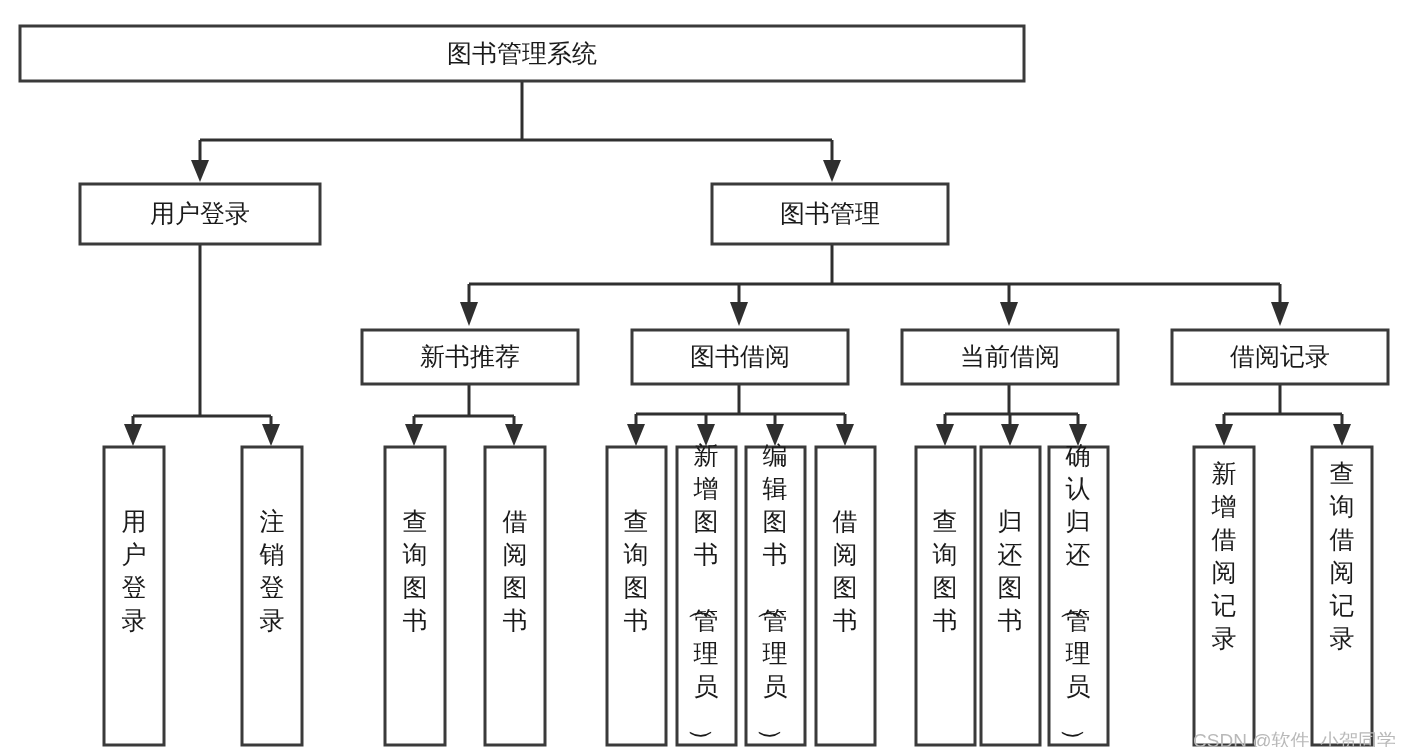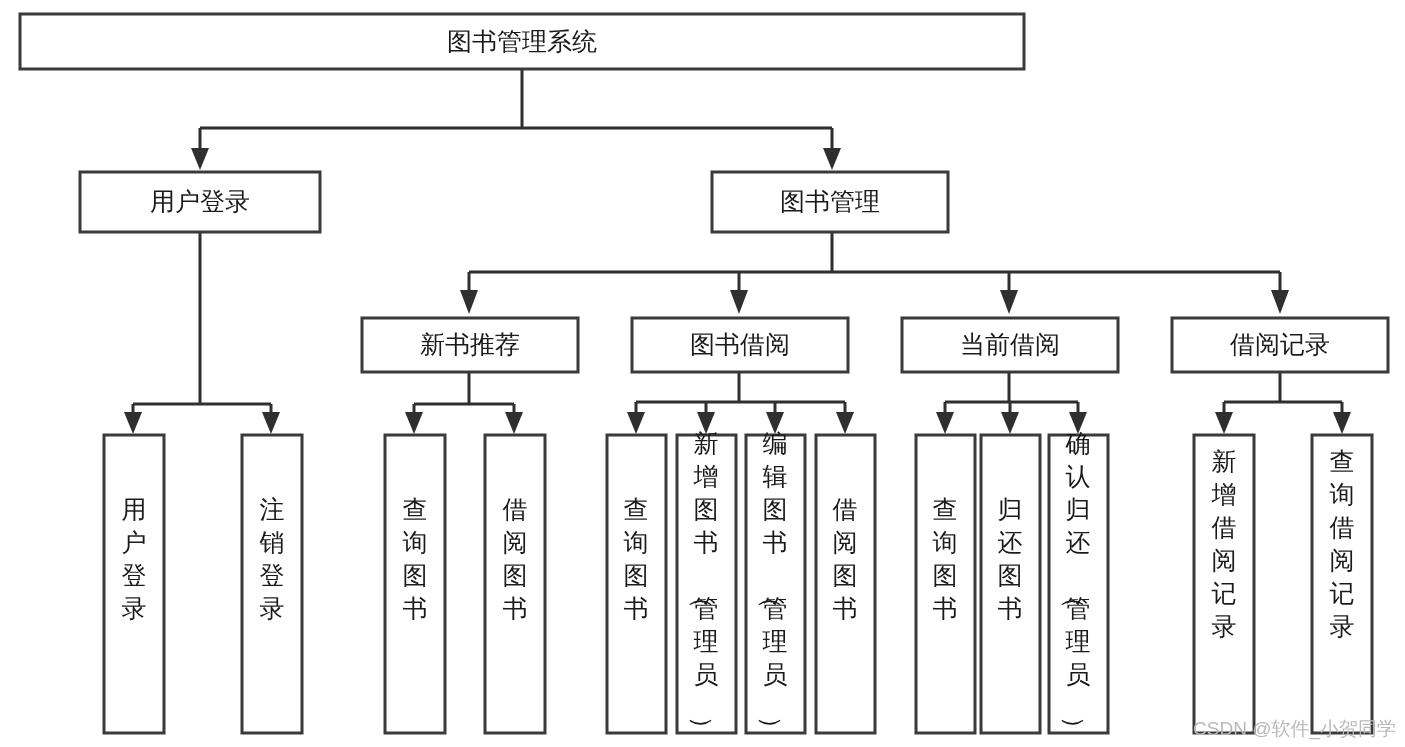--- a/index.html
+++ b/index.html
@@ -10,21 +10,21 @@
   body {
     width: 1405px;
     height: 747px;
     font-family: "Liberation Sans", "DejaVu Sans", sans-serif;
     overflow: hidden;
     position: relative;
   }
   #diagram-root {
     position: absolute;
     left: 0;
-    top: 0;
+    top: 12px;
     width: 1405px;
     height: 581px;
   }
   svg.flow {
     display: block;
     width: 1405px;
     height: 747px;
   }
   .node-rect {
     fill: #ffffff;

